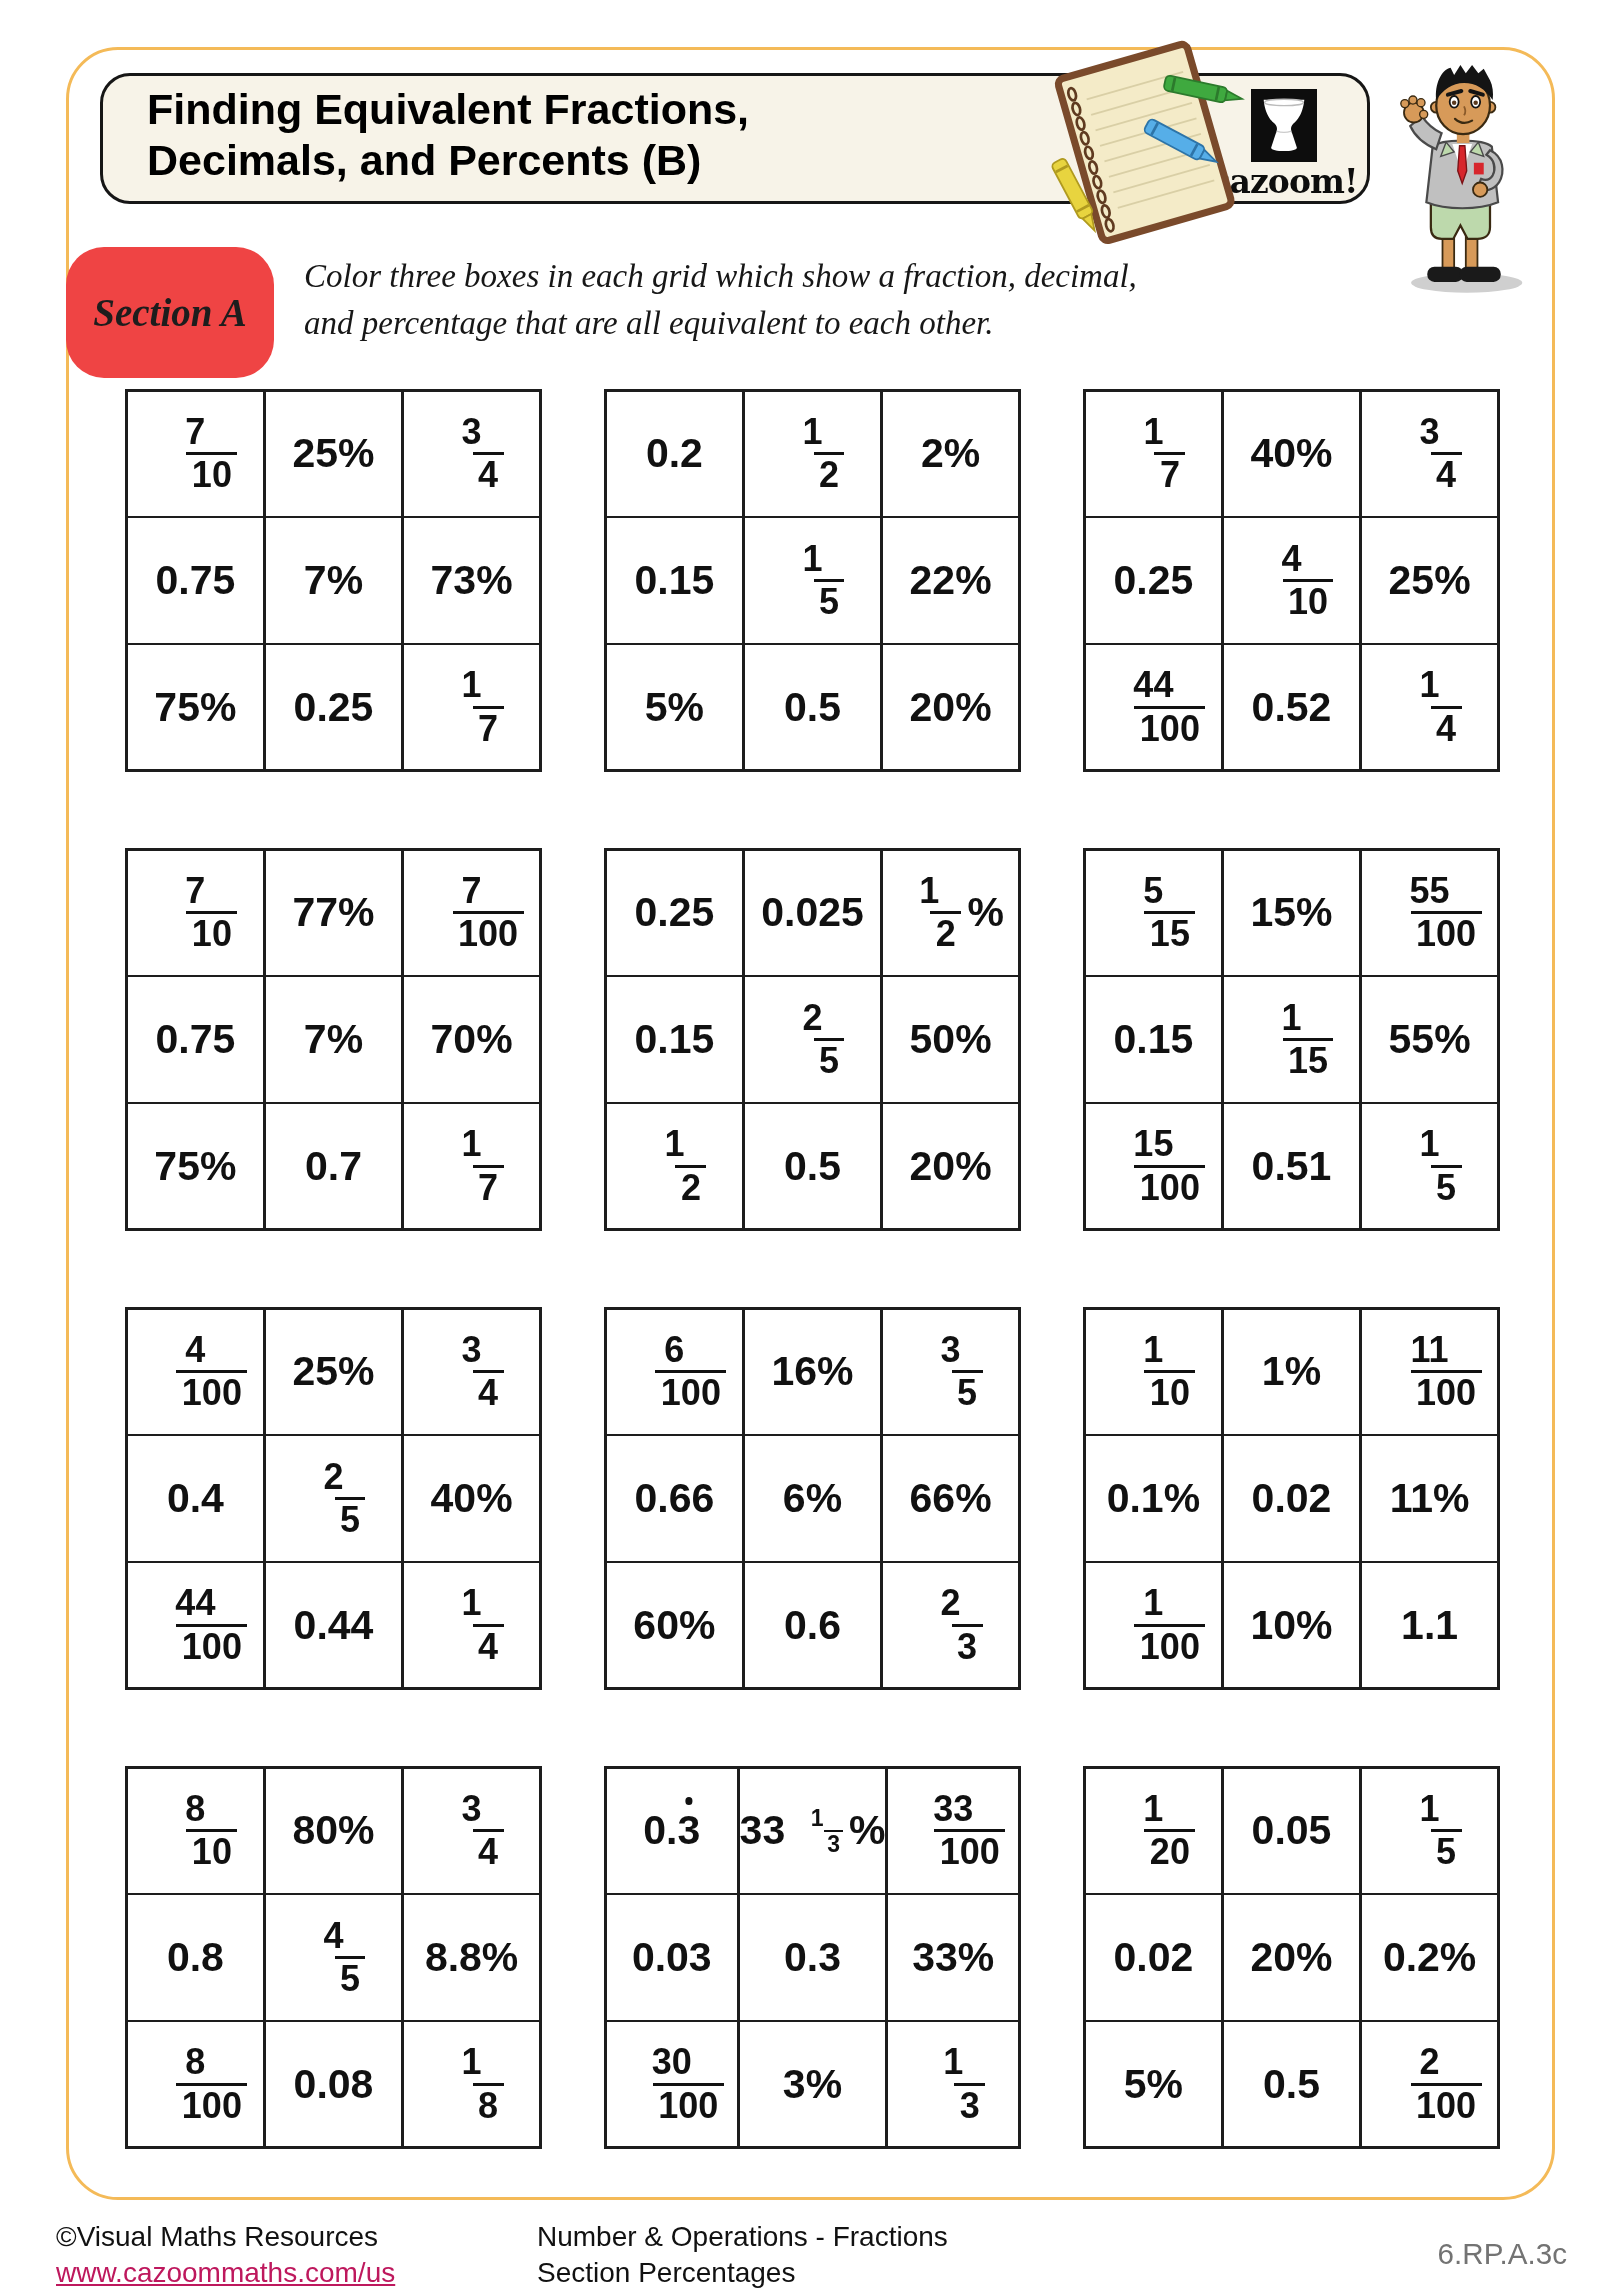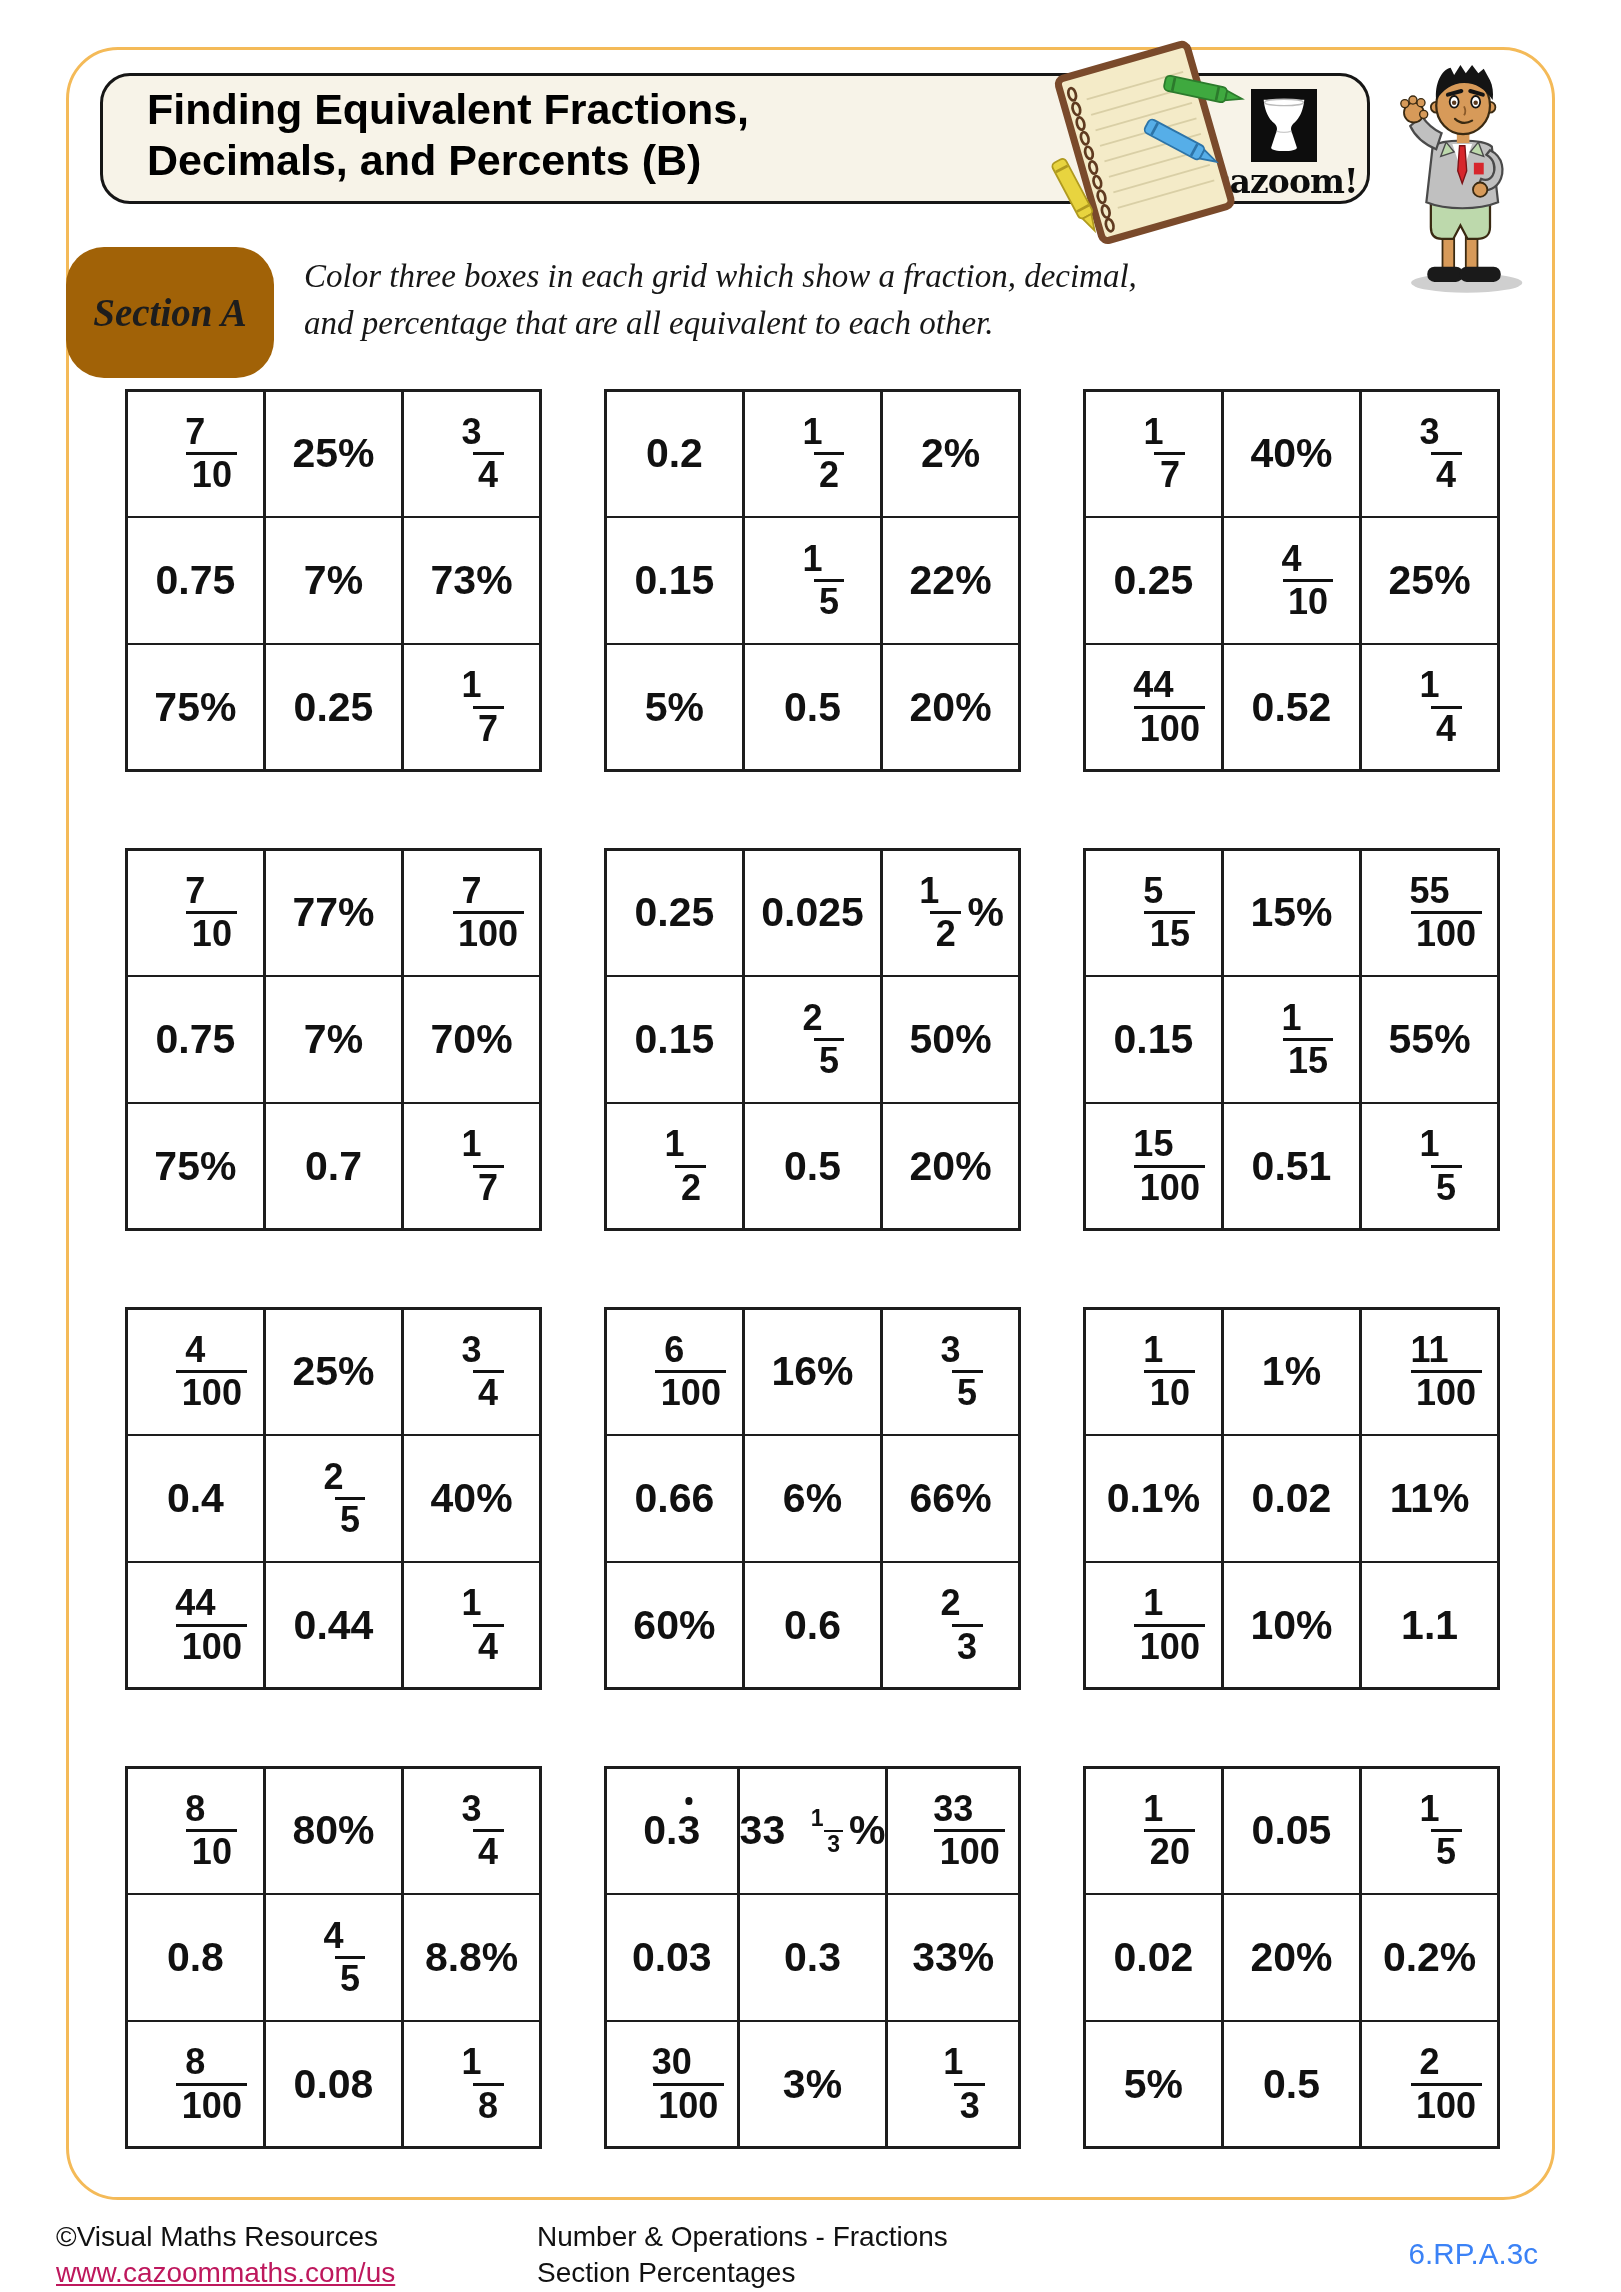--- a/index.html
+++ b/index.html
@@ -13,21 +13,21 @@
               background:#F7F3E8;border:3.6px solid #161616;border-radius:30px;box-sizing:border-box;z-index:2;}
   .page-title{position:absolute;left:147px;top:84px;z-index:3;
               font:700 43px/1.18 "Liberation Sans",sans-serif;color:#000000;}
 
   .notebook{position:absolute;left:1014px;top:32px;z-index:4;}
   .logo{position:absolute;left:1205px;top:89px;width:158px;text-align:center;z-index:3;}
   .logo-square{width:66px;height:73px;background:#0d0d0d;margin:0 auto;display:flex;align-items:center;justify-content:center;}
   .logo-text{font:700 33px/1 "DejaVu Serif",serif;color:#0d0d0d;margin-top:2.7px;letter-spacing:-0.9px;}
   .boy{position:absolute;left:1377px;top:57px;z-index:3;}
 
-  .section-pill{position:absolute;left:66px;top:247px;width:208px;height:131px;background:#a16207;
+  .section-pill{position:absolute;left:66px;top:247px;width:208px;height:131px;background:#ef4444;
                 border-radius:38px;display:flex;align-items:center;justify-content:center;}
   .section-label{font:italic 700 39px "Liberation Serif",serif;color:#1d1d1d;}
   .instructions{position:absolute;left:304px;top:253px;width:967px;
                 font:italic 400 33px/1.42 "Liberation Serif",serif;color:#171717;}
 
   .grids{position:absolute;left:125px;top:389px;display:grid;
          grid-template-columns:repeat(3,417px);column-gap:62px;grid-auto-rows:383px;row-gap:76px;}
   .gridbox{background:#1d1d1d;padding:2.7px;display:grid;box-sizing:border-box;
            grid-template-columns:repeat(3,1fr);grid-template-rows:repeat(3,1fr);gap:2.7px;}
   .cell{background:#ffffff;display:flex;align-items:center;justify-content:center;
@@ -40,22 +40,22 @@
   .frac.small .den{border-top:2.7px solid #111;padding:0 2.7px;}
   .cellrow{display:flex;align-items:center;gap:6.3px;}
   .rec{position:relative;display:inline-block;}
   .rec::after{content:"";position:absolute;left:50%;top:-9.9px;transform:translateX(-50%);
               width:7.2px;height:7.2px;border-radius:50%;background:#111;}
 
   .footer-left{position:absolute;left:56px;top:2219px;font:400 28px/1.3 "Liberation Sans",sans-serif;color:#111;}
   .footer-link{color:#be185d;text-decoration:underline;cursor:pointer;}
   .footer-center{position:absolute;left:537px;top:2219px;width:681px;text-align:left;
                  font:400 28px/1.3 "Liberation Sans",sans-serif;color:#111;}
-  .footer-right{position:absolute;left:1310px;top:2239px;width:228px;text-align:right;
-                font:400 29.6px/1 "Liberation Sans",sans-serif;color:#3b82f6;}
+  .footer-right{position:absolute;left:1339px;top:2239px;width:228px;text-align:right;
+                font:400 29.6px/1 "Liberation Sans",sans-serif;color:#737373;}
 </style>
 </head>
 <body>
 
 <div class="page">
 
   <div class="frame"></div>
 
   <div class="header-box"></div>
   <div class="page-title">

